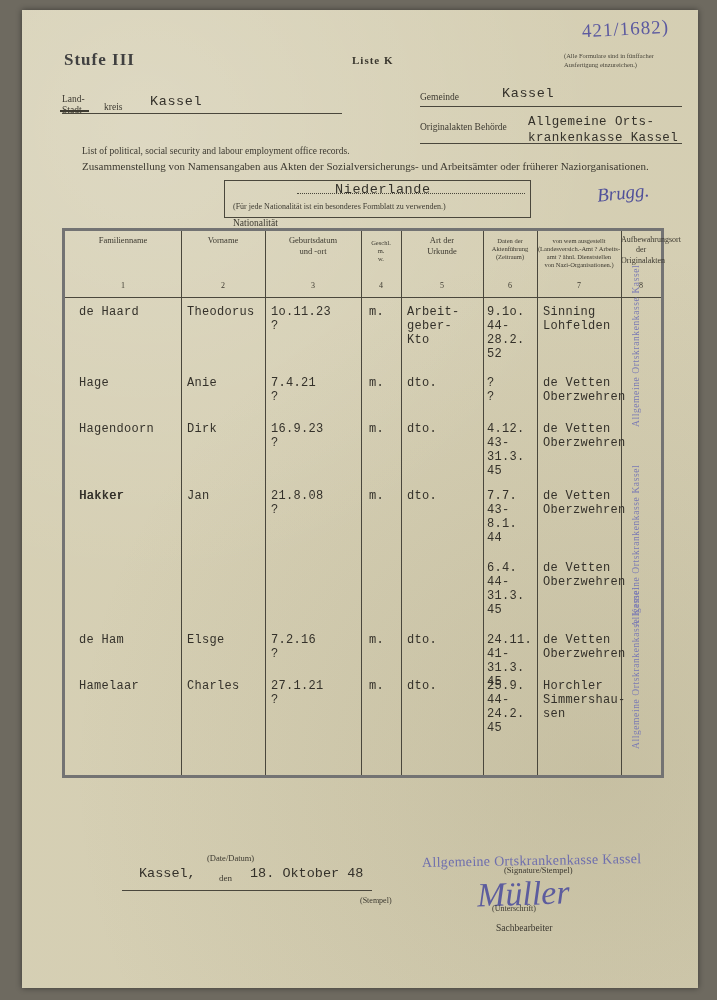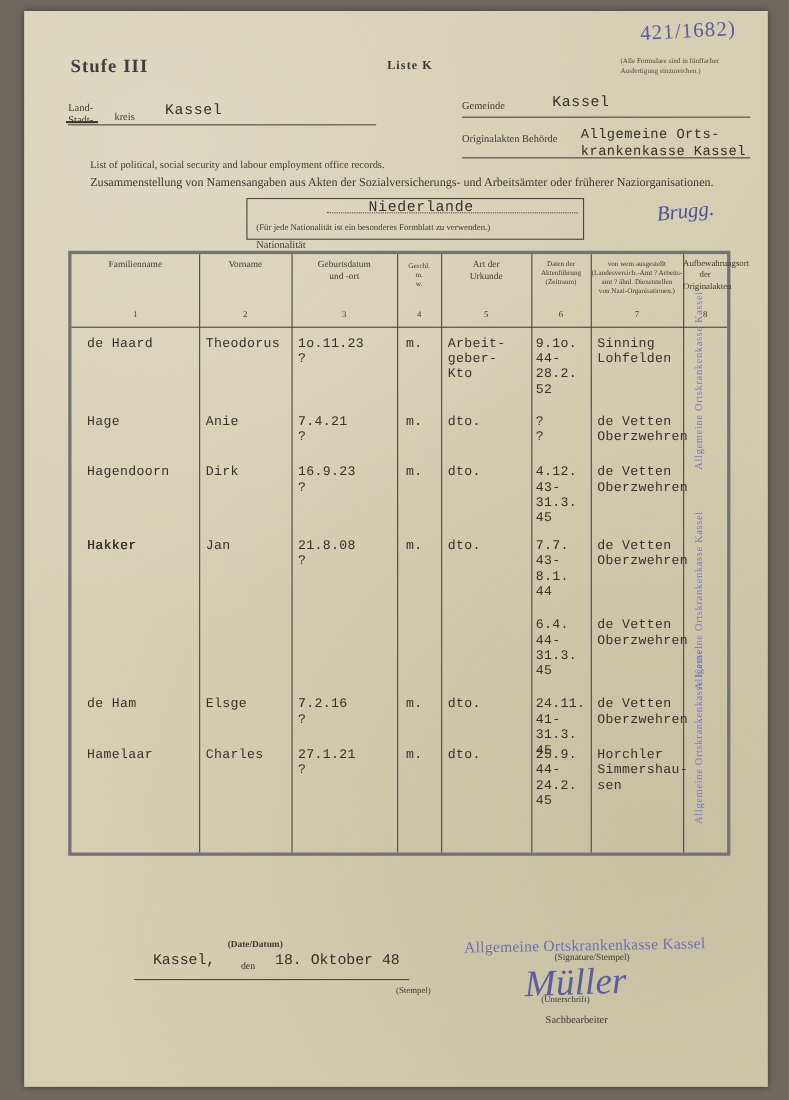--- a/index.html
+++ b/index.html
@@ -300,21 +300,20 @@
     color: #3c3930;
     line-height: 1.35;
   }
   .date-label {
     position: absolute;
     left: 185px;
     top: 843px;
     font-family: "Liberation Serif", serif;
     font-size: 8.5px;
     color: #3c3930;
-    font-weight: bold;
   }
   .sig-label {
     position: absolute;
     left: 482px;
     top: 855px;
     font-family: "Liberation Serif", serif;
     font-size: 8.5px;
     color: #3c3930;
   }
   .footer-place {

